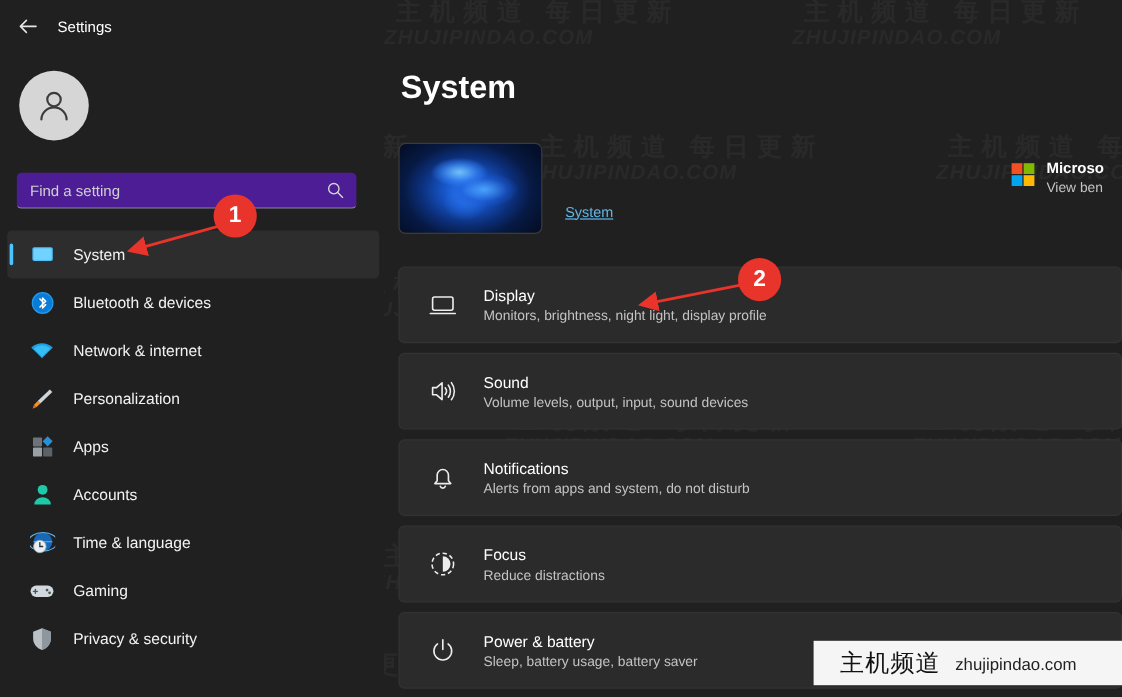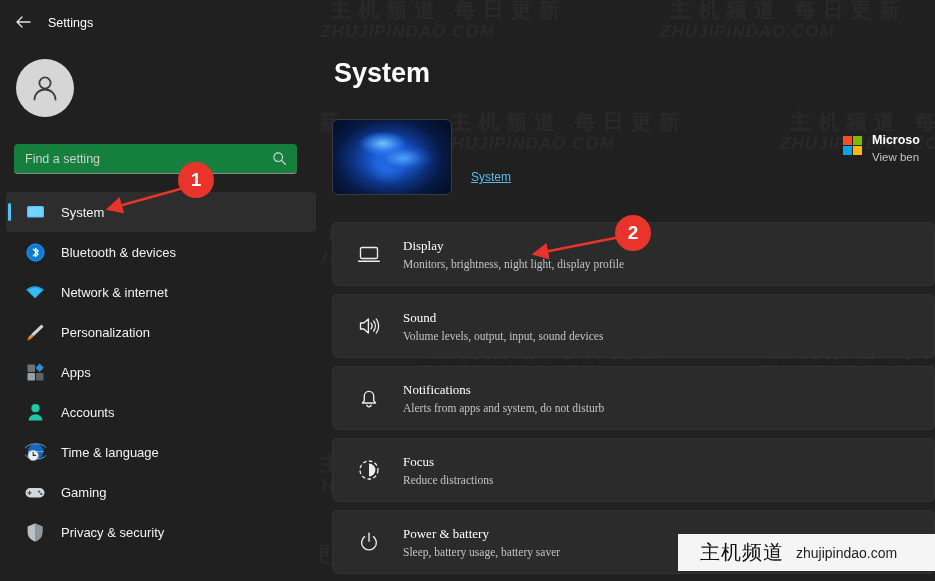--- a/index.html
+++ b/index.html
@@ -75,21 +75,21 @@
   .profile-name, .profile-mail {
     font-size: 11.5px; color: #ffffff;
     white-space: nowrap; overflow: hidden;
     width: 6px;
   }
   .profile-mail { color: #c8c8c8; font-size: 10.5px; }
 
   .search-wrap {
     position: absolute; left: 14px; top: 144px;
     width: 283px; height: 30px;
-    background: #15803d;
+    background: #4c1d95;
     border-radius: 4px;
     border-bottom: 1px solid #8a8a8a;
     display: flex; align-items: center;
   }
   .search-input {
     border: none; outline: none; background: transparent;
     color: #e6e6e6; font-size: 12.5px;
     font-family: "Liberation Sans", sans-serif;
     padding-left: 11px; width: 240px; height: 28px;
   }
@@ -180,21 +180,20 @@
 
   .rows { position: absolute; left: 12px; top: 222px; width: 603px; }
   .srow {
     position: relative;
     height: 64px; margin-bottom: 8px;
     background: #2b2b2b;
     border: 1px solid #333333;
     border-radius: 5px;
     display: flex; align-items: center;
     padding-left: 23px;
-    font-family: Liberation Serif, serif;
   }
   .srow-ico {
     width: 26px; height: 26px; flex: none;
     margin-right: 21px;
     display: flex; align-items: center; justify-content: center;
   }
   .srow-title { font-size: 13px; color: #ffffff; }
   .srow-sub { font-size: 11.5px; color: #c3c3c3; margin-top: 4px; }
   .badge {
     position: absolute;

